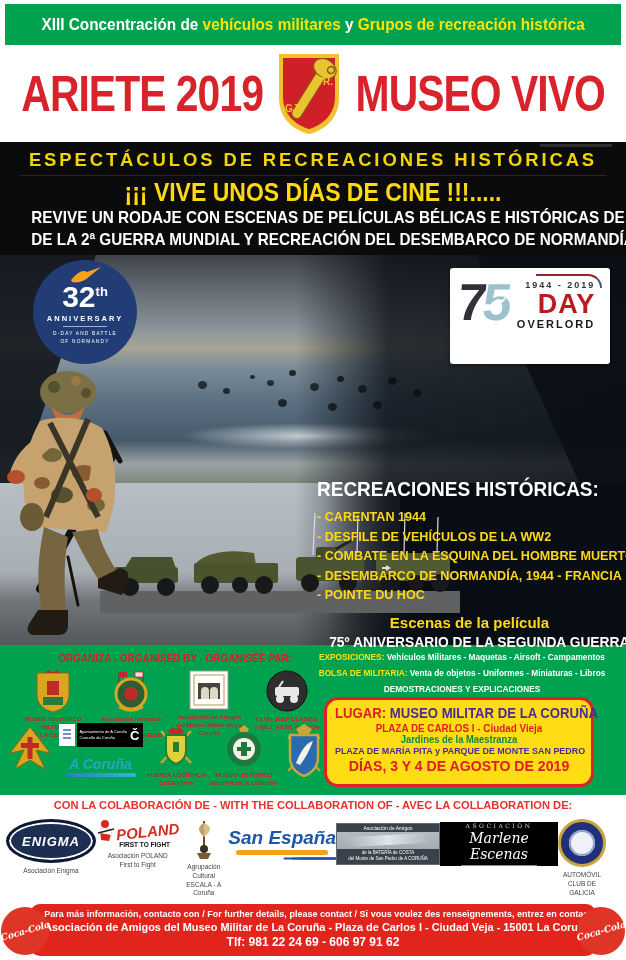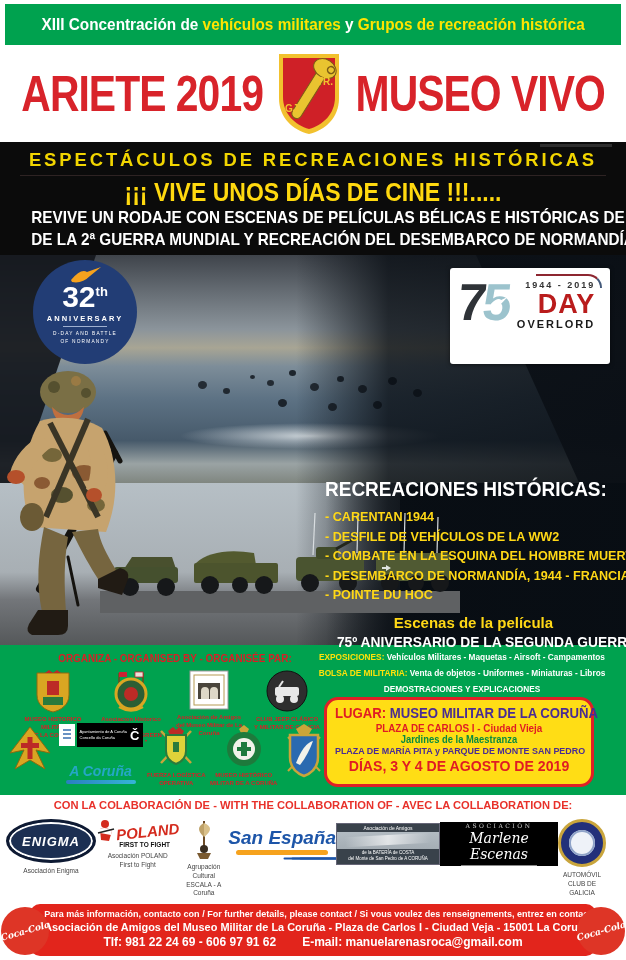--- a/index.html
+++ b/index.html
@@ -66,21 +66,21 @@
            border-right:2px solid #43597a;border-radius:0 14px 0 0;}
   .ovl-row{display:flex;align-items:flex-start;margin-top:6px;}
   .ovl-75{font-weight:bold;font-size:52px;line-height:.85;letter-spacing:-4px;transform:skewX(-6deg);}
   .ovl-75 .seven{color:#2f3338;} .ovl-75 .five{color:#9cc3cd;position:relative;}
   .dove5{position:absolute;left:6px;top:22px;}
   .ovl-col{margin-left:9px;display:flex;flex-direction:column;align-items:flex-end;}
   .ovl-years{font-size:9px;letter-spacing:2px;color:#333;font-weight:bold;}
   .ovl-day{font-size:27px;font-weight:bold;color:#b91c1c;line-height:1.05;letter-spacing:1px;}
   .ovl-name{font-size:11px;font-weight:bold;color:#191919;letter-spacing:2px;}
   
-  .recre{position:absolute;left:325px;right:4px;top:223px;z-index:5;}
+  .recre{position:absolute;left:317px;right:4px;top:223px;z-index:5;}
   .recre-h{color:#fff;font-weight:bold;font-size:20px;transform:scaleX(.95);transform-origin:left;white-space:nowrap;}
   .recre-items{margin-top:6px;color:#ffd816;font-weight:bold;font-size:13px;line-height:1.5;
                transform:scaleX(.97);transform-origin:left;white-space:nowrap;}
   .film-label{margin-top:9px;text-align:center;color:#ffd816;font-weight:bold;font-size:15px;}
   .film-title{margin-top:2px;text-align:center;color:#fff;font-weight:bold;font-size:15px;
               transform:scaleX(.92);white-space:nowrap;}
   
   .greensec{position:absolute;left:0;right:0;top:645px;height:150px;background:#00a24f;}
   .organiza{position:absolute;left:25px;top:7px;width:300px;text-align:center;color:#d81f26;
             font-weight:bold;font-size:10.5px;white-space:nowrap;transform:scaleX(.95);}
@@ -89,21 +89,21 @@
   .orgcap{margin-top:3px;color:#d81f26;font-weight:bold;font-size:6px;line-height:1.3;text-align:center;}
   .partrow{position:absolute;left:6px;top:78px;width:320px;display:flex;align-items:flex-start;
            justify-content:space-between;}
   .partitem{display:flex;flex-direction:column;align-items:center;}
   .cor-top{display:flex;align-items:center;gap:2px;}
   .cor-white{width:16px;height:22px;background:#fff;display:flex;align-items:center;justify-content:center;}
   .cor-black{width:66px;height:24px;background:#000;color:#fff;display:flex;align-items:center;gap:3px;
              padding:0 3px;box-sizing:border-box;}
   .cor-black .txt{font-size:4px;line-height:1.4;}
   .cor-black .cee{font-size:13px;font-weight:bold;}
-  .cor-name{color:#25a7c6;font-weight:bold;font-style:italic;font-size:14px;margin-top:16px;}
+  .cor-name{color:#25a7c6;font-weight:bold;font-style:italic;font-size:14px;margin-top:9px;}
   .cor-wave{width:70px;height:4px;border-radius:3px;background:linear-gradient(90deg,#2a7fc0,#35b5d6);margin-top:1px;}
   
   .expo{position:absolute;left:306px;top:5px;width:312px;text-align:center;font-weight:bold;
         font-size:9px;line-height:1.75;}
   .expo div{transform:scaleX(.92);white-space:nowrap;}
   .expo .lab{color:#ffe10a;} .expo .val{color:#fff;}
   .venue{position:absolute;left:324px;top:52px;width:270px;height:90px;background:#ffdd15;
          border:3px solid #e02027;border-radius:14px;box-sizing:border-box;text-align:center;
          padding-top:5px;font-weight:bold;}
   .venue div{white-space:nowrap;transform:scaleX(.94);}
@@ -516,21 +516,20 @@
       </div>
     </div>
   </div>
 
   <div class="contactwrap">
     <div class="redband">
       <div class="c1">Para más información, contacto con / For further details, please contact / Si vous voulez des renseignements, entrez en contact avec</div>
       <div class="c2">Asociación de Amigos del Museo Militar de La Coruña - Plaza de Carlos I - Ciudad Veja - 15001 La Coruña  (España)</div>
       <div class="c3">
         <span>Tlf: 981 22 24 69 - 606 97 91 62</span>
-        <span>E-mail:  manuelarenasroca@gmail.com</span>
       </div>
     </div>
     <div class="coke left">
         <span>Coca-Cola</span>
       </div>
     <div class="coke right">
         <span>Coca-Cola</span>
       </div>
   </div>
 

